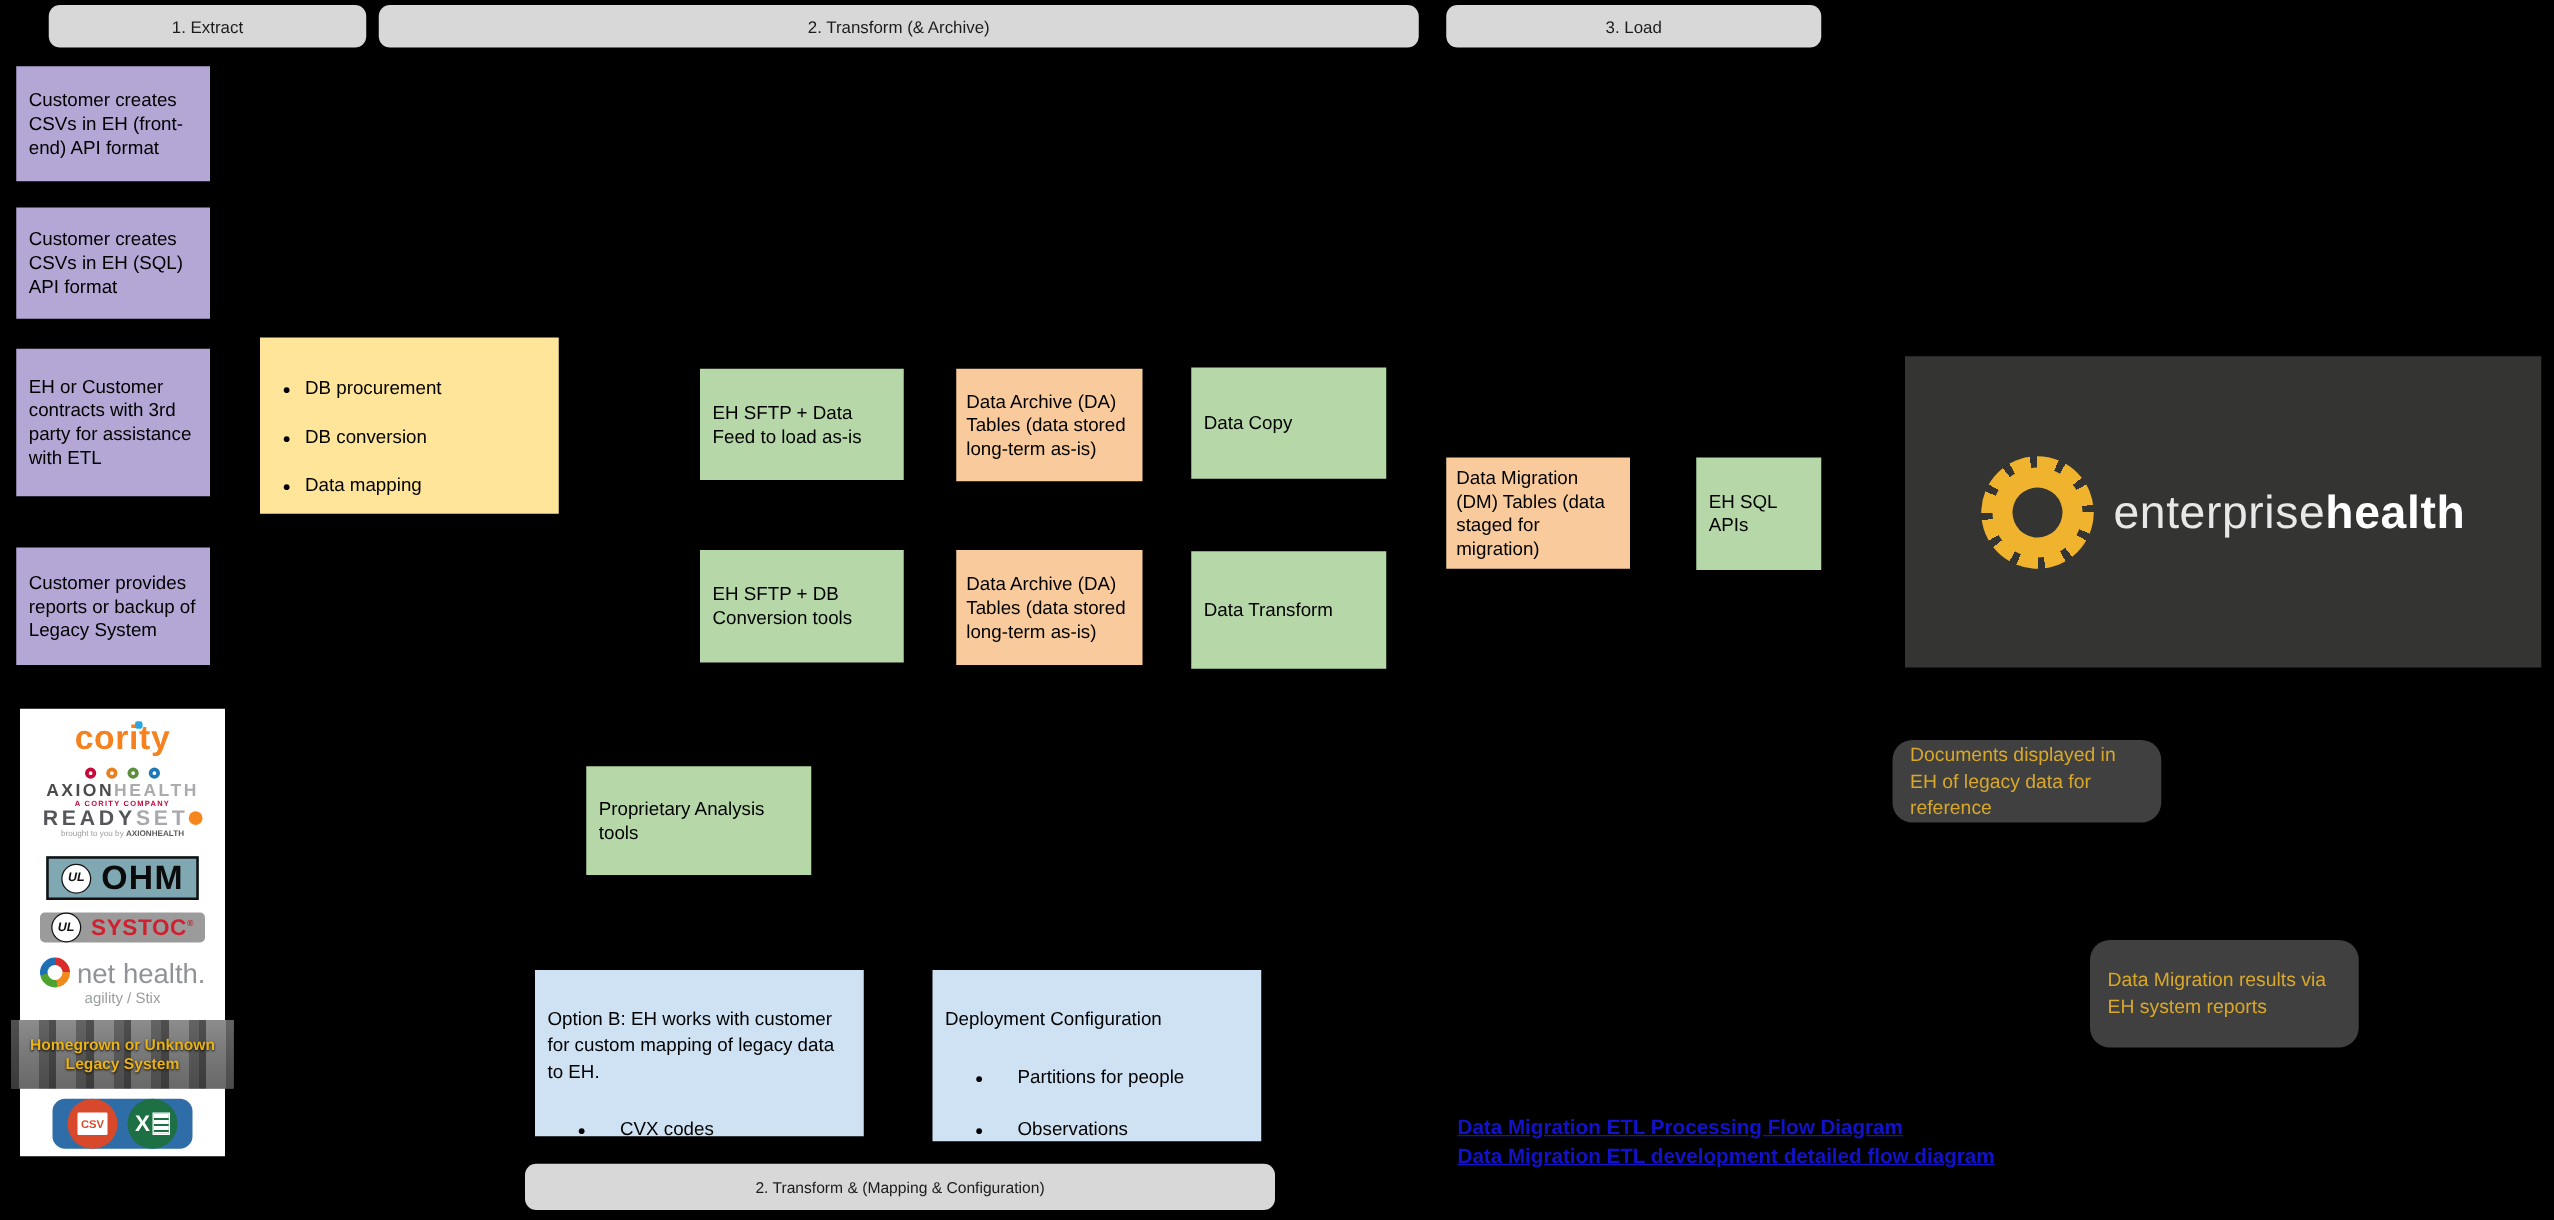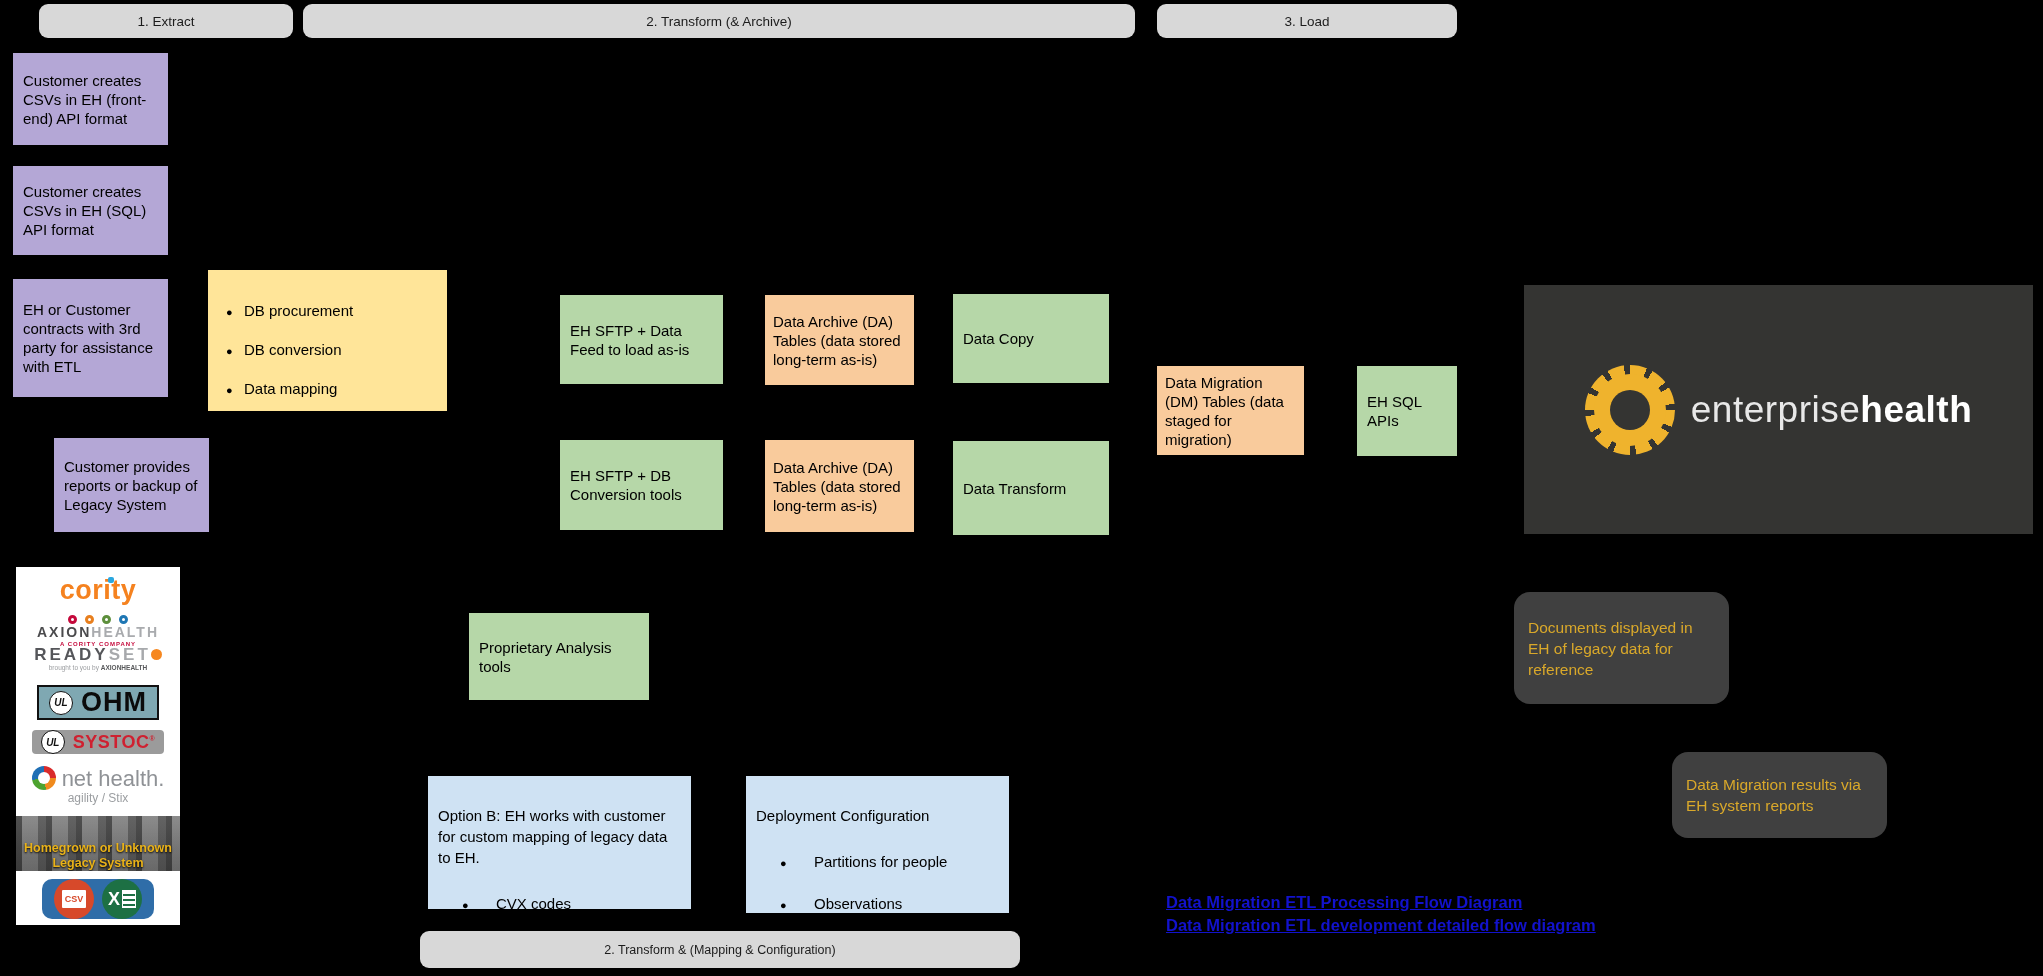--- a/index.html
+++ b/index.html
@@ -65,23 +65,23 @@
   .ohm-text{font-size:27px;font-weight:700;color:#0b0b0b;letter-spacing:1px;}
   .systoc-text{font-size:18px;font-weight:700;color:#cf2030;letter-spacing:0.5px;}
   .systoc-text sup{font-size:7px;}
   .nethealth{margin-top:12px;text-align:center;line-height:15px;}
   .nh-row{display:flex;align-items:center;justify-content:center;gap:6px;}
   .nh-ring{width:24px;height:24px;border-radius:50%;
            background:conic-gradient(#d92b2b 0 90deg,#f08a1d 90deg 170deg,#4da32f 170deg 260deg,#1f6fb5 260deg 360deg);position:relative;}
   .nh-ring::after{content:"";position:absolute;inset:6px;border-radius:50%;background:#fff;}
   .nh-word{font-size:22px;color:#8f9296;}
   .nh-sub{font-size:12px;color:#9b9ea1;margin-top:1px;}
-  .legacy-photo{width:164px;height:76px;margin-top:10px;position:relative;
+  .legacy-photo{width:178px;height:76px;margin-top:10px;position:relative;
        background:linear-gradient(#8c8c8c,#6f6f6f 55%,#5c5c5c);overflow:hidden;
-       display:flex;align-items:flex-end;justify-content:center;text-align:center;}
+       display:flex;align-items:center;justify-content:center;text-align:center;}
   .legacy-photo::before{content:"";position:absolute;inset:0;
        background:repeating-linear-gradient(90deg,rgba(30,30,30,.55) 0 6px,rgba(140,140,140,.25) 6px 22px,rgba(60,60,60,.5) 22px 30px);}
   .legacy-text{position:relative;color:#e9b219;font-weight:700;font-size:12.5px;line-height:15px;
        text-shadow:0 1px 2px #000;padding:0 6px;}
   .office{width:112px;height:52px;background:#2f6da8;border-radius:10px;margin-top:8px;
        display:flex;align-items:center;justify-content:center;gap:8px;}
   .csv-circle{width:40px;height:40px;border-radius:50%;background:#d7492a;display:flex;
        align-items:center;justify-content:center;}
   .csv-doc{background:#fff;color:#d7492a;font-size:9px;font-weight:700;padding:4px 3px;border-radius:1px;}
   .xls{width:40px;height:40px;border-radius:50%;background:#1d7044;display:flex;align-items:center;
@@ -111,21 +111,21 @@
 
   <div class="abs node purple" style="left:13px;top:53px;width:155px;height:92px;">
     <span>Customer creates CSVs in EH (front-end) API format</span>
   </div>
   <div class="abs node purple" style="left:13px;top:166px;width:155px;height:89px;">
     <span>Customer creates CSVs in EH (SQL) API format</span>
   </div>
   <div class="abs node purple" style="left:13px;top:279px;width:155px;height:118px;">
     <span>EH or Customer contracts with 3rd party for assistance with ETL</span>
   </div>
-  <div class="abs node purple" style="left:13px;top:438px;width:155px;height:94px;margin-left:41px;">
+  <div class="abs node purple" style="left:13px;top:438px;width:155px;height:94px;">
     <span>Customer provides reports or backup of Legacy System</span>
   </div>
 
   <div class="abs node yellow" style="left:208px;top:270px;width:239px;height:141px;padding-top:8px;">
     <ul class="bullets">
       <li>DB procurement</li>
       <li>DB conversion</li>
       <li>Data mapping</li>
       <li>Data transform</li>
       <li>Data validation assistance</li>
@@ -166,21 +166,21 @@
   <div class="abs brandbox" style="left:1524px;top:285px;width:509px;height:249px;">
     <div class="sun">
       <div class="ring"></div>
       <div class="hole"></div>
     </div>
     <div class="brandtext">
       <span class="thin">enterprise</span><span class="bold">health</span>
     </div>
   </div>
 
-  <div class="abs callout" style="left:1514px;top:592px;width:215px;height:112px;">
+  <div class="abs callout" style="left:1514px;top:592px;width:215px;height:66px;">
     <span>Documents displayed in EH of legacy data for reference</span>
   </div>
   <div class="abs callout" style="left:1672px;top:752px;width:215px;height:86px;">
     <span>Data Migration results via EH system reports</span>
   </div>
 
   <div class="abs panel" style="left:16px;top:567px;width:164px;height:358px;">
     <div class="cority">
       <span>cority</span>
       <span class="idot"></span>

